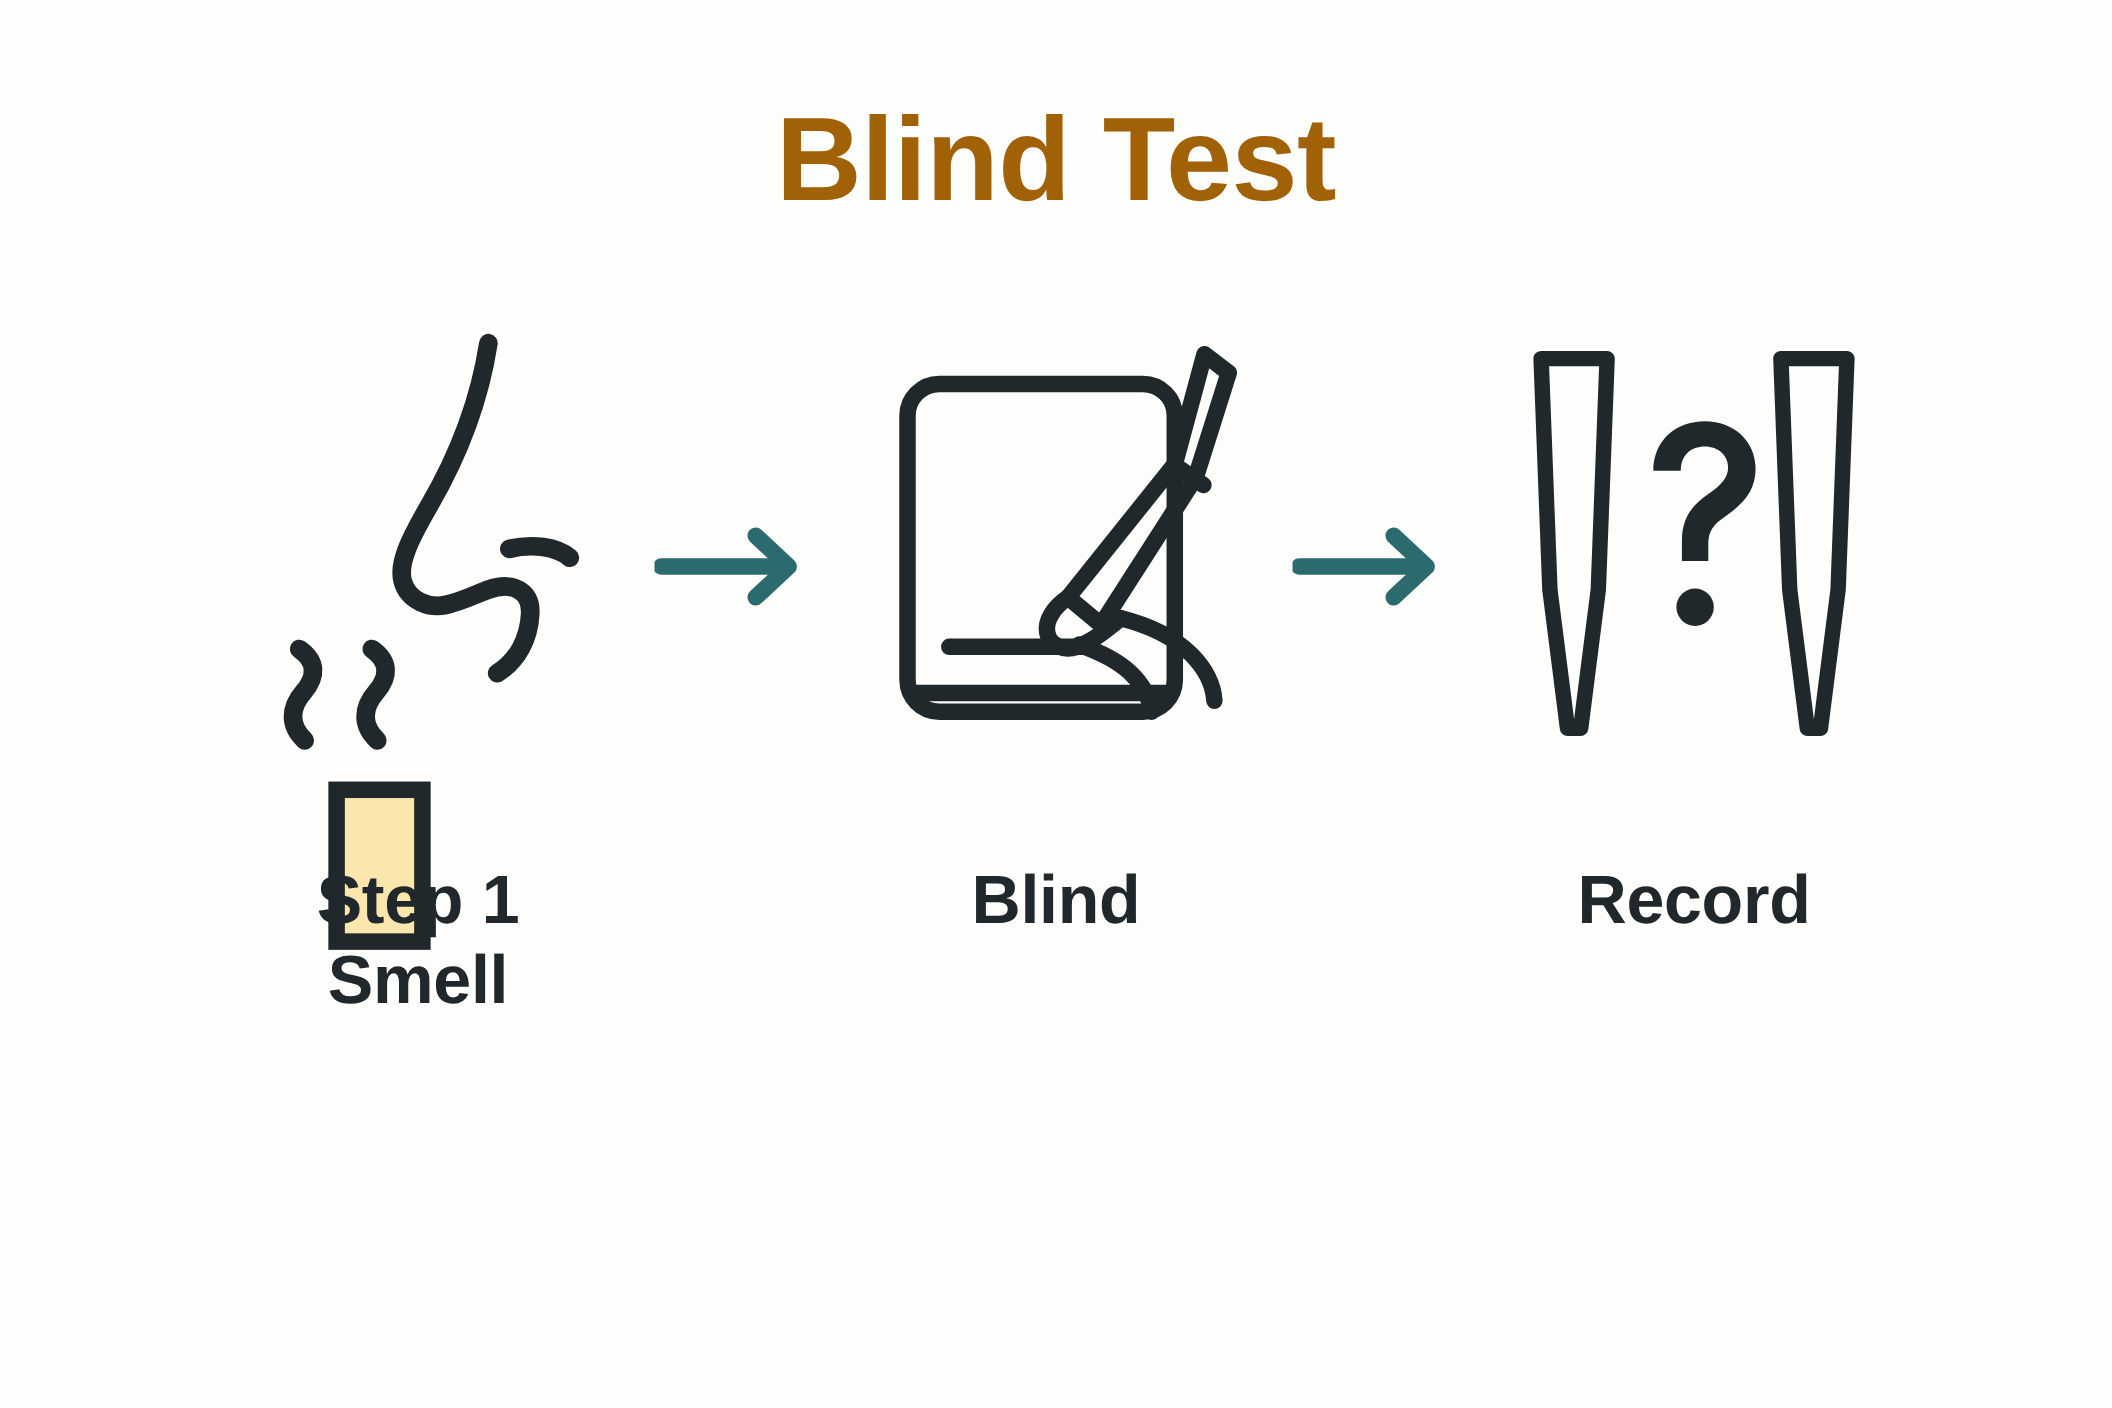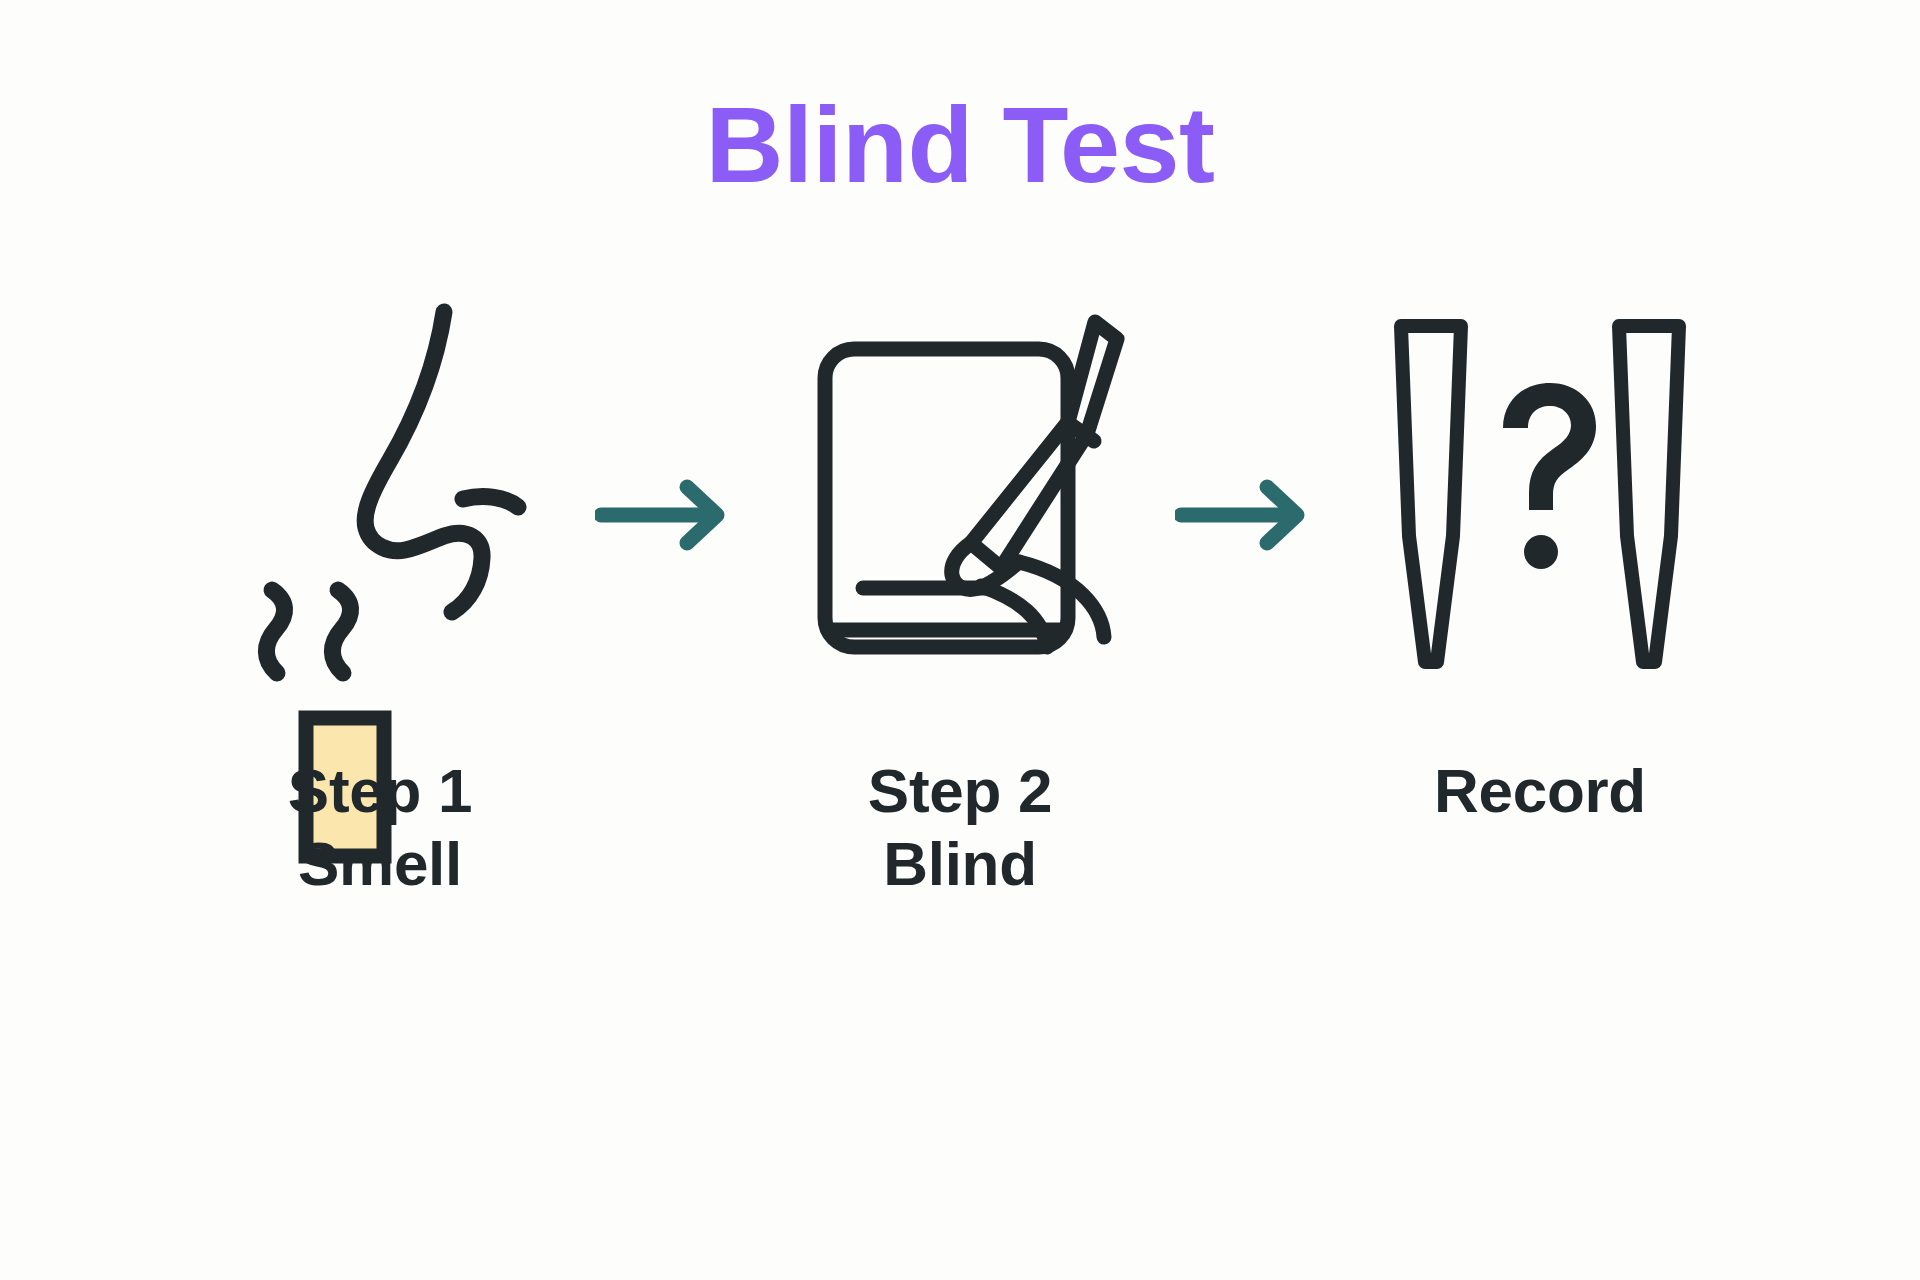--- a/index.html
+++ b/index.html
@@ -26,21 +26,21 @@
   #title {
     position: absolute;
     left: 0;
     top: 88px;
     width: 1920px;
     text-align: center;
     font-size: 108px;
     font-weight: 700;
     letter-spacing: -0.5px;
     line-height: 1.05;
-    color: #8b5cf6;
+    color: #a16207;
     user-select: none;
   }
 
   
   #steps {
     position: absolute;
     left: 0;
     top: 300px;
     width: 1920px;
     height: 880px;
@@ -58,21 +58,21 @@
   .step-art {
     width: 400px;
     height: 430px;
     display: flex;
     align-items: flex-end;
     justify-content: center;
   }
   .step-art svg { display: block; overflow: visible; }
 
   .step-label {
-    margin-top: 24px;
+    margin-top: 52px;
     text-align: center;
     font-size: 62px;
     font-weight: 700;
     line-height: 1.18;
     color: #20282b;
     letter-spacing: -0.3px;
     user-select: none;
   }
   .step-label .l2 { display: block; }
 
@@ -138,21 +138,20 @@
 
           <path d="M276 125 L299 141"></path>
 
           <path d="M176 243 C163 252 155 264 157 275 C159 287 172 292 184 288
                    C199 283 213 271 224 262"></path>
           <path d="M186 286 C203 292 219 299 232 311 C244 322 250 334 252 347"></path>
           <path d="M224 262 C248 268 272 279 288 295 C302 309 308 322 309 337"></path>
         </svg>
       </div>
       <div class="step-label">
-        <span>Step 2</span>
         <span class="l2">Blind</span>
       </div>
     </div>
 
     <div class="connector">
       <svg width="150" height="74" viewBox="0 0 150 74" fill="none" stroke="#2b6b6e" stroke-width="15" stroke-linecap="round" stroke-linejoin="round">
         <path d="M6 37 H118"></path>
         <path d="M92 9 L122 37 L92 65"></path>
       </svg>
     </div>

